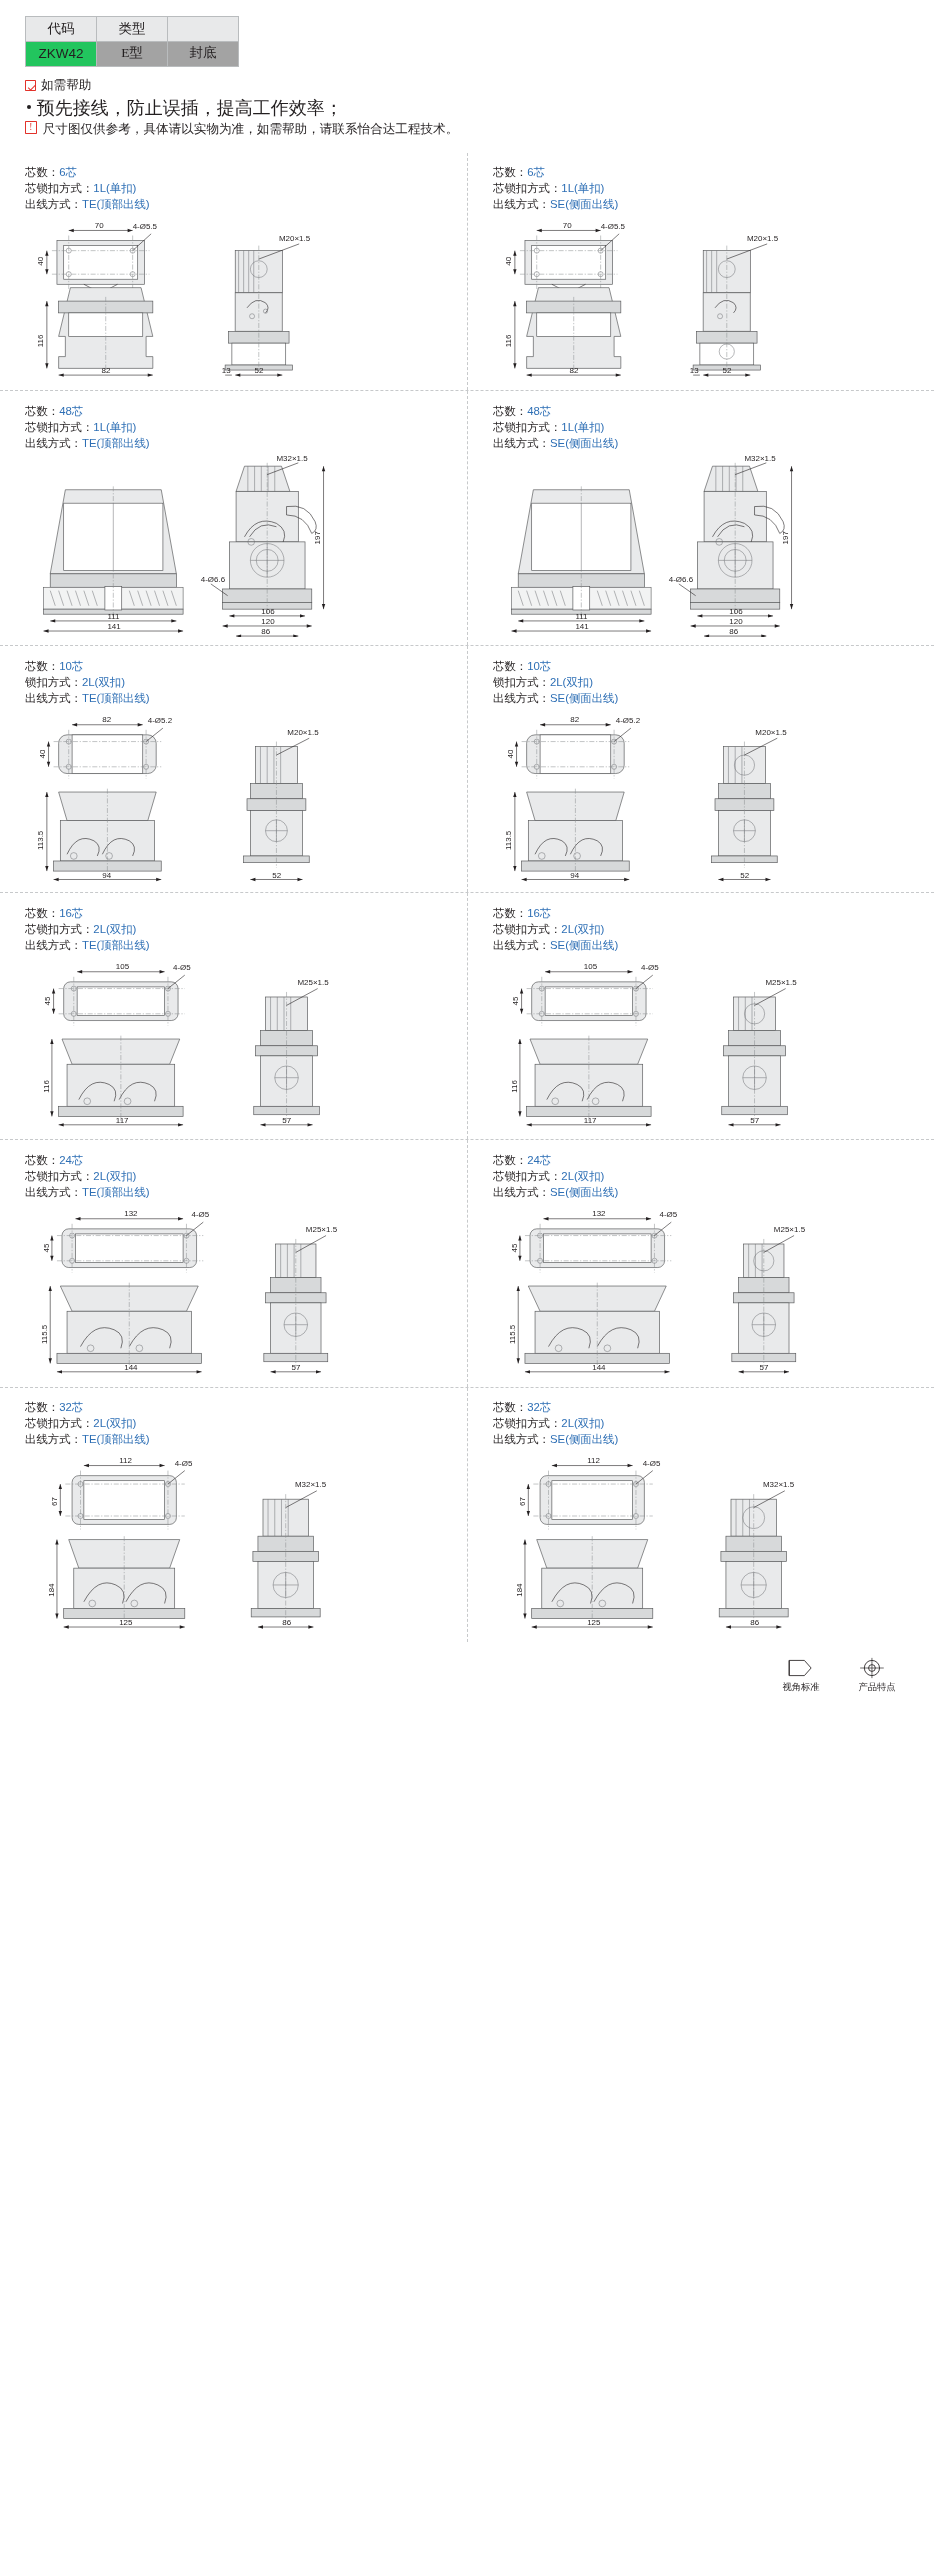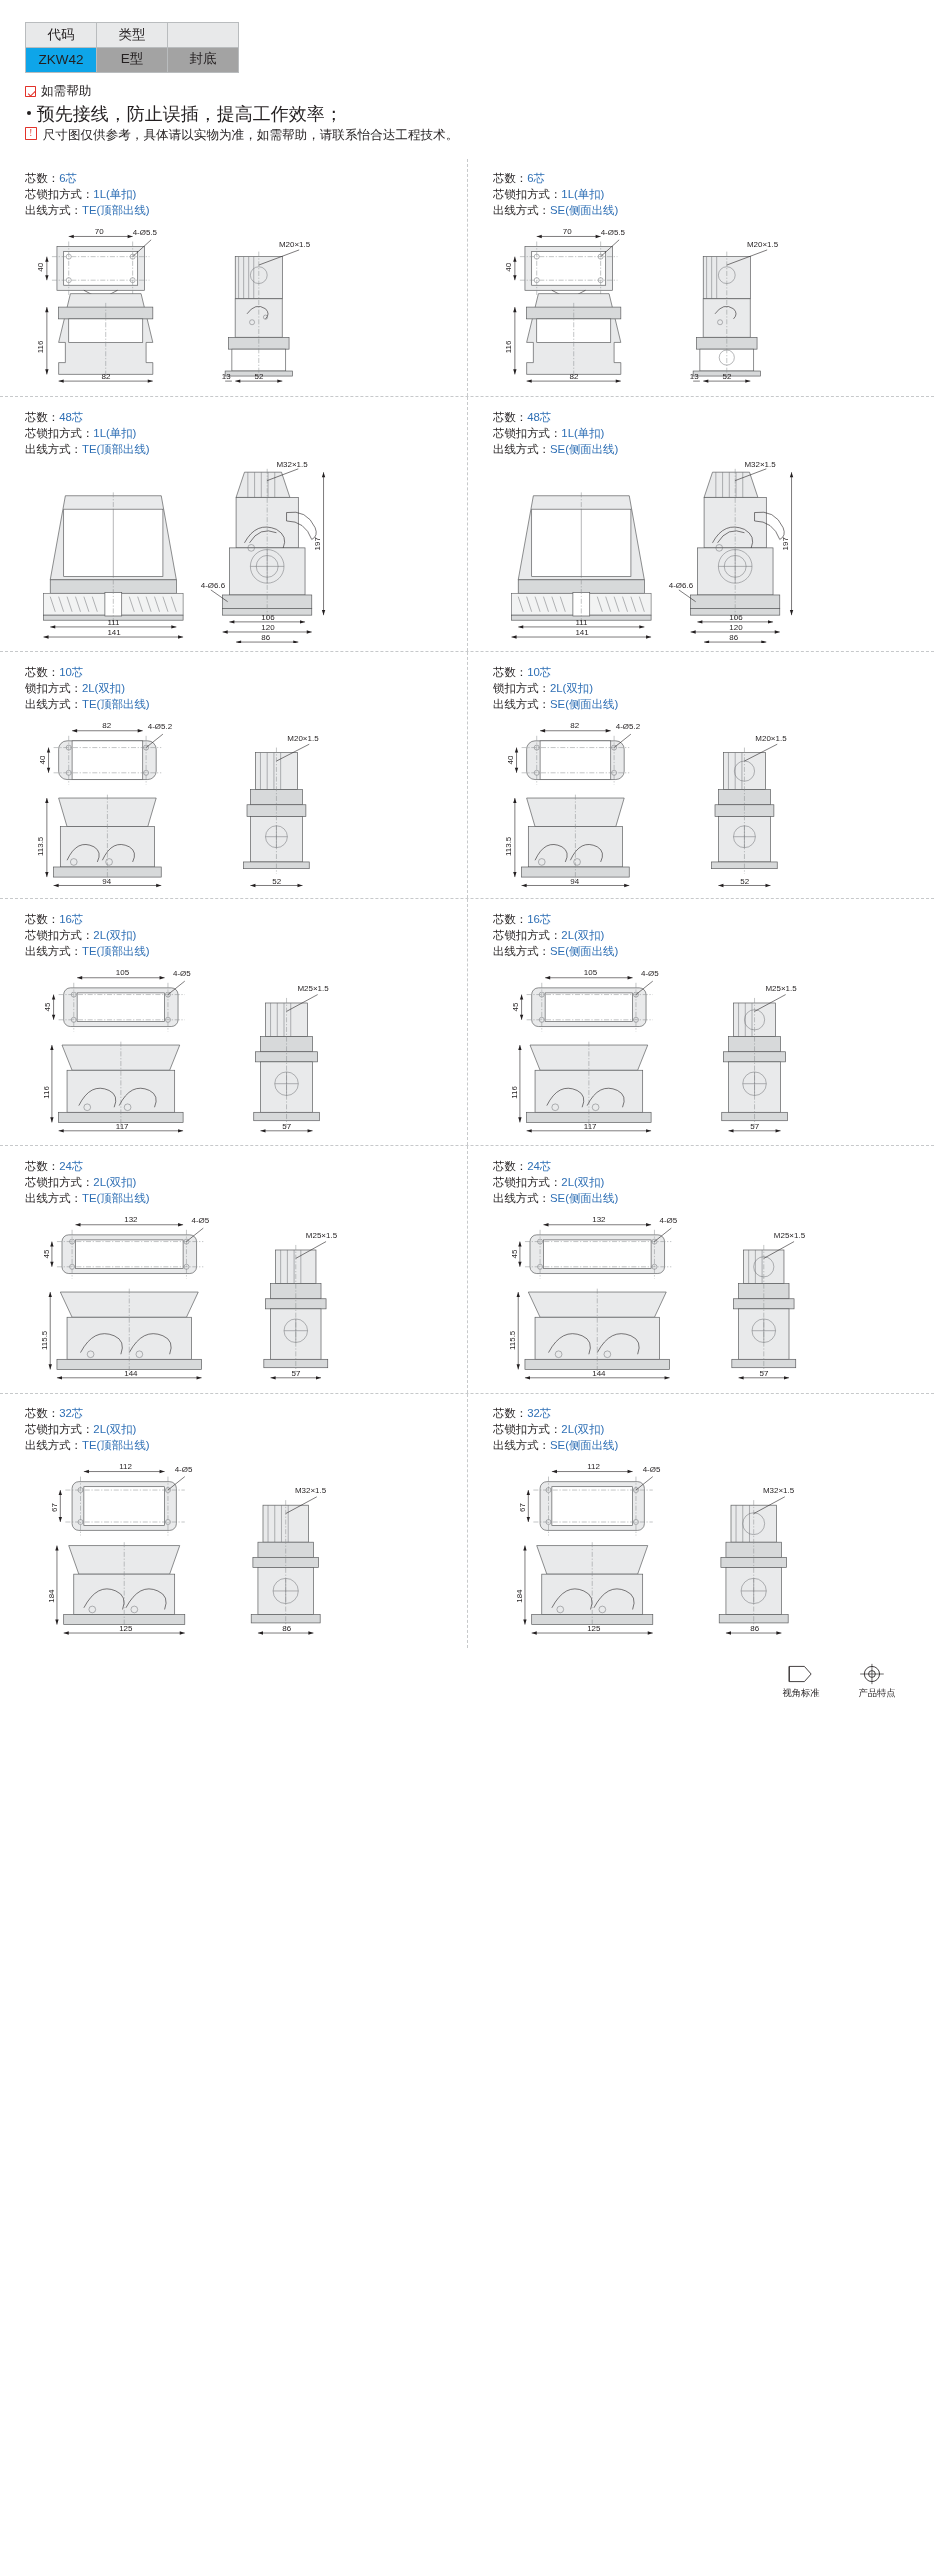--- a/index.html
+++ b/index.html
@@ -7,34 +7,34 @@
   body {
     width: 934px;
     background: #ffffff;
     font-family: "Liberation Sans", sans-serif;
     color: #231f20;
     -webkit-font-smoothing: antialiased;
   }
   .page { width:934px; position:relative; padding: 0; }
 
   
-  .hdr-table { margin: 22px 0 0 25px; border-collapse: collapse; }
+  .hdr-table { margin: 16px 0 0 25px; border-collapse: collapse; }
   .hdr-table td, .hdr-table th {
     border: 0.8px solid #b9bcbe;
     font-size: 13.5px;
     font-weight: normal;
     text-align: center;
     padding: 2.5px 0 3.4px 0;
     height: 22px;
   }
   .hdr-table thead td { background:#e8e9ea; color:#231f20; }
   .hdr-table tbody td { background:#a3a3a3; }
-  .hdr-table tbody td.code { background:#0ea5e9; }
+  .hdr-table tbody td.code { background:#22c55e; }
   .c1 { width: 71px; }
-  .c2 { width: 71px; }
+  .c2 { width: 71px; font-family: Liberation Serif, serif; }
   .c3 { width: 71px; }
 
   
   .features { margin: 10px 0 0 25px; }
   .feat-title { display:flex; align-items:center; font-size:12.6px; margin-bottom:5px; }
   .feat-title .sqicon {
     display:inline-block; width:11px; height:11px; border:1.3px solid #e2322a;
     margin-right:5px; position:relative; border-radius:0.8px;
   }
   .feat-title .sqicon:after{

